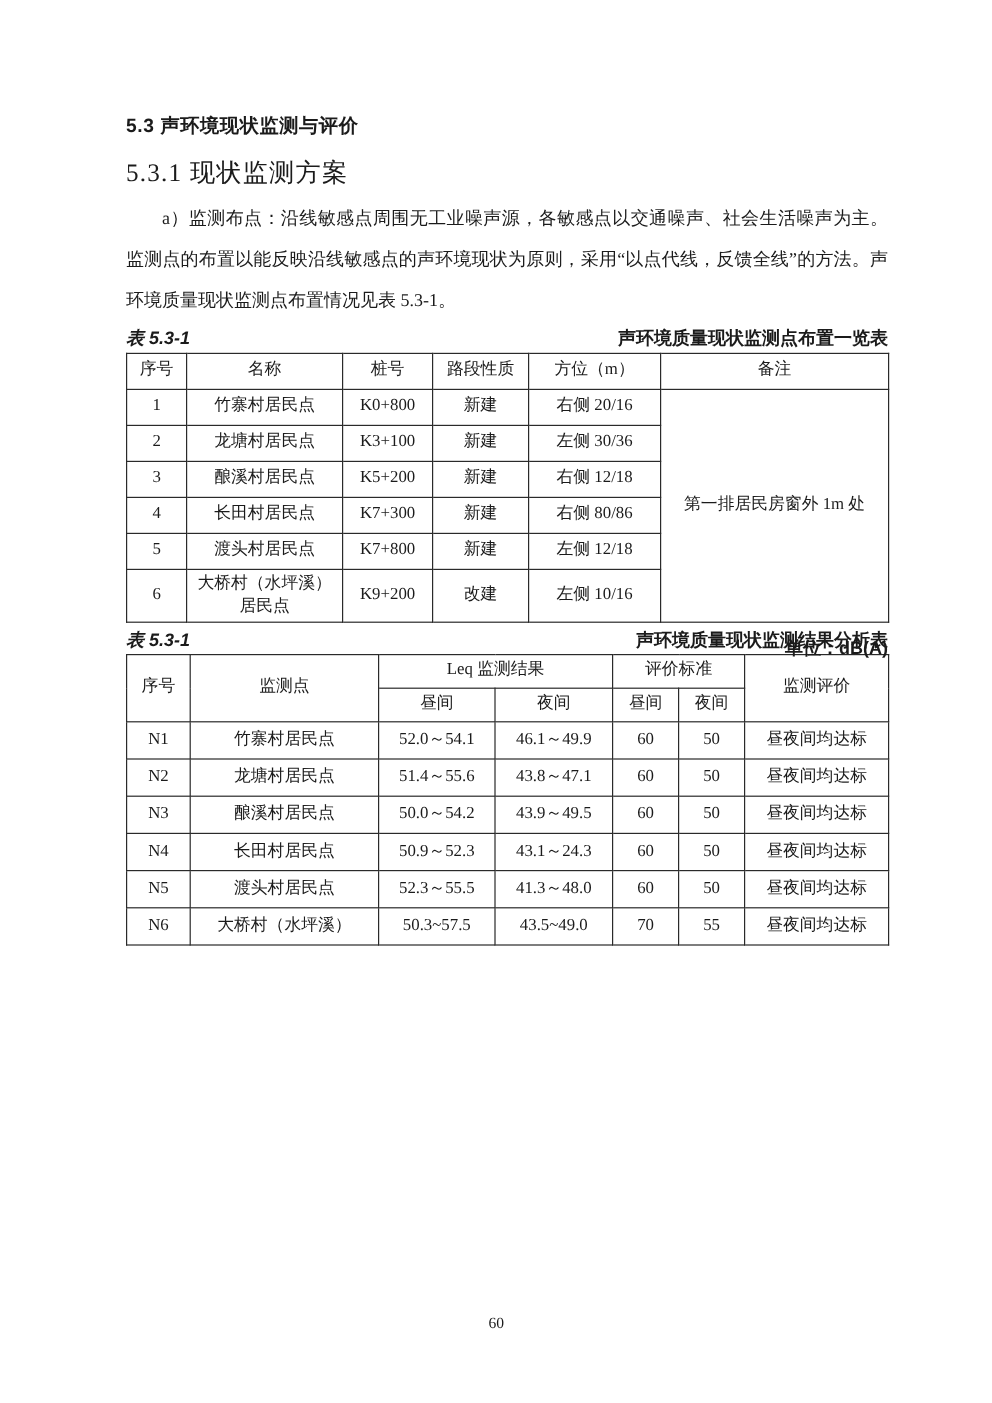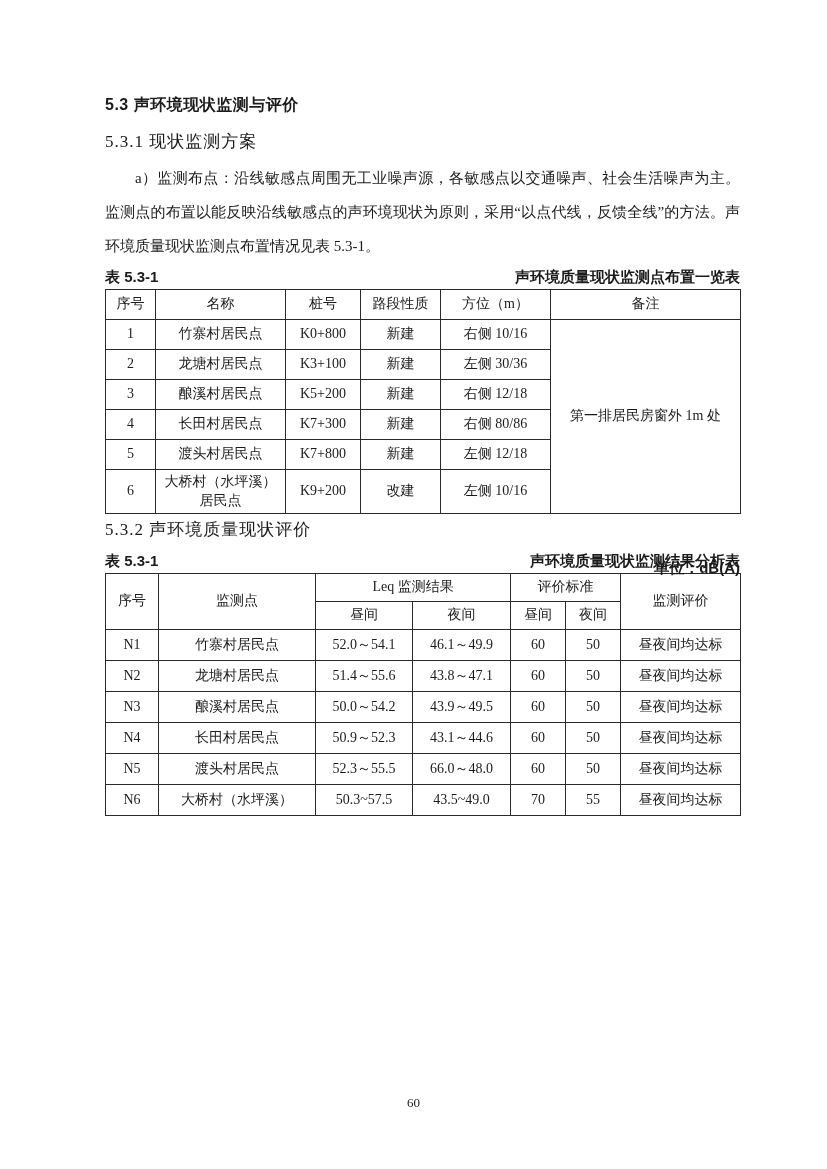--- a/index.html
+++ b/index.html
@@ -13,37 +13,37 @@
     font-family:"Liberation Serif","DejaVu Serif",serif;
     overflow:hidden;
     border-radius:22px;
   }
   .h-main {
     font-family:"Liberation Sans","DejaVu Sans",sans-serif;
     font-size:16px; font-weight:bold;
     margin:0 0 14px 0; letter-spacing:0.5px;
   }
   .h-sub {
-    font-size:17px; font-weight:normal;
+    font-size:21px; font-weight:normal;
     margin:0 0 8px 0; letter-spacing:1px;
   }
   p.body {
     font-size:15px; line-height:34px;
     text-align:justify; text-indent:2em;
     margin:0; word-break:break-all;
   }
   p.mt { margin-top:12px; }
   sub.aeq { font-size:10px; }
   .caption {
     position:relative; height:24px; margin-top:2px;
     display:flex; align-items:center;
     font-family:"Liberation Sans","DejaVu Sans",sans-serif;
     font-size:15px; font-weight:bold;
   }
-  .cap-label { position:absolute; left:0; }
+  .cap-label { position:absolute; left:0;font-style:italic; }
   .cap-title { flex:1; text-align:right; }
   .cap-unit  { position:absolute; right:0;margin-top:15px; }
   table.tbl {
     width:635px; border-collapse:collapse; table-layout:fixed;
     font-size:14px; color:#1b1b1b;
   }
   .tbl th, .tbl td {
     border:1px solid #2a2a2a;
     text-align:center; vertical-align:middle;
     font-weight:normal; padding:1px 3px; line-height:1.35;
@@ -93,21 +93,21 @@
         <th>方位（m）</th>
         <th>备注</th>
       </tr>
     </thead>
     <tbody>
       <tr>
         <td>1</td>
         <td>竹寨村居民点</td>
         <td>K0+800</td>
         <td>新建</td>
-        <td>右侧 10/16</td>
+        <td>右侧 20/16</td>
         <td rowspan="6">第一排居民房窗外 1m 处</td>
       </tr>
       <tr>
         <td>2</td>
         <td>龙塘村居民点</td>
         <td>K3+100</td>
         <td>新建</td>
         <td>左侧 30/36</td>
       </tr>
       <tr>
@@ -135,21 +135,20 @@
         <td>6</td>
         <td>大桥村（水坪溪）居民点</td>
         <td>K9+200</td>
         <td>改建</td>
         <td>左侧 10/16</td>
       </tr>
     </tbody>
   </table>
 
 
-  <h2 class="h-sub sec2">5.3.2   声环境质量现状评价</h2>
 
   <div class="caption">
     <span class="cap-label">表 5.3-1</span>
     <span class="cap-title">声环境质量现状监测结果分析表</span>
     <span class="cap-unit">单位：dB(A)</span>
   </div>
 
   <table class="tbl tbl2">
     <colgroup>
       <col style="width:53px">
@@ -200,30 +199,30 @@
         <td>50.0～54.2</td>
         <td>43.9～49.5</td>
         <td>60</td>
         <td>50</td>
         <td>昼夜间均达标</td>
       </tr>
       <tr>
         <td>N4</td>
         <td>长田村居民点</td>
         <td>50.9～52.3</td>
-        <td>43.1～44.6</td>
+        <td>43.1～24.3</td>
         <td>60</td>
         <td>50</td>
         <td>昼夜间均达标</td>
       </tr>
       <tr>
         <td>N5</td>
         <td>渡头村居民点</td>
         <td>52.3～55.5</td>
-        <td>66.0～48.0</td>
+        <td>41.3～48.0</td>
         <td>60</td>
         <td>50</td>
         <td>昼夜间均达标</td>
       </tr>
       <tr>
         <td>N6</td>
         <td>大桥村（水坪溪）</td>
         <td>50.3~57.5</td>
         <td>43.5~49.0</td>
         <td>70</td>

